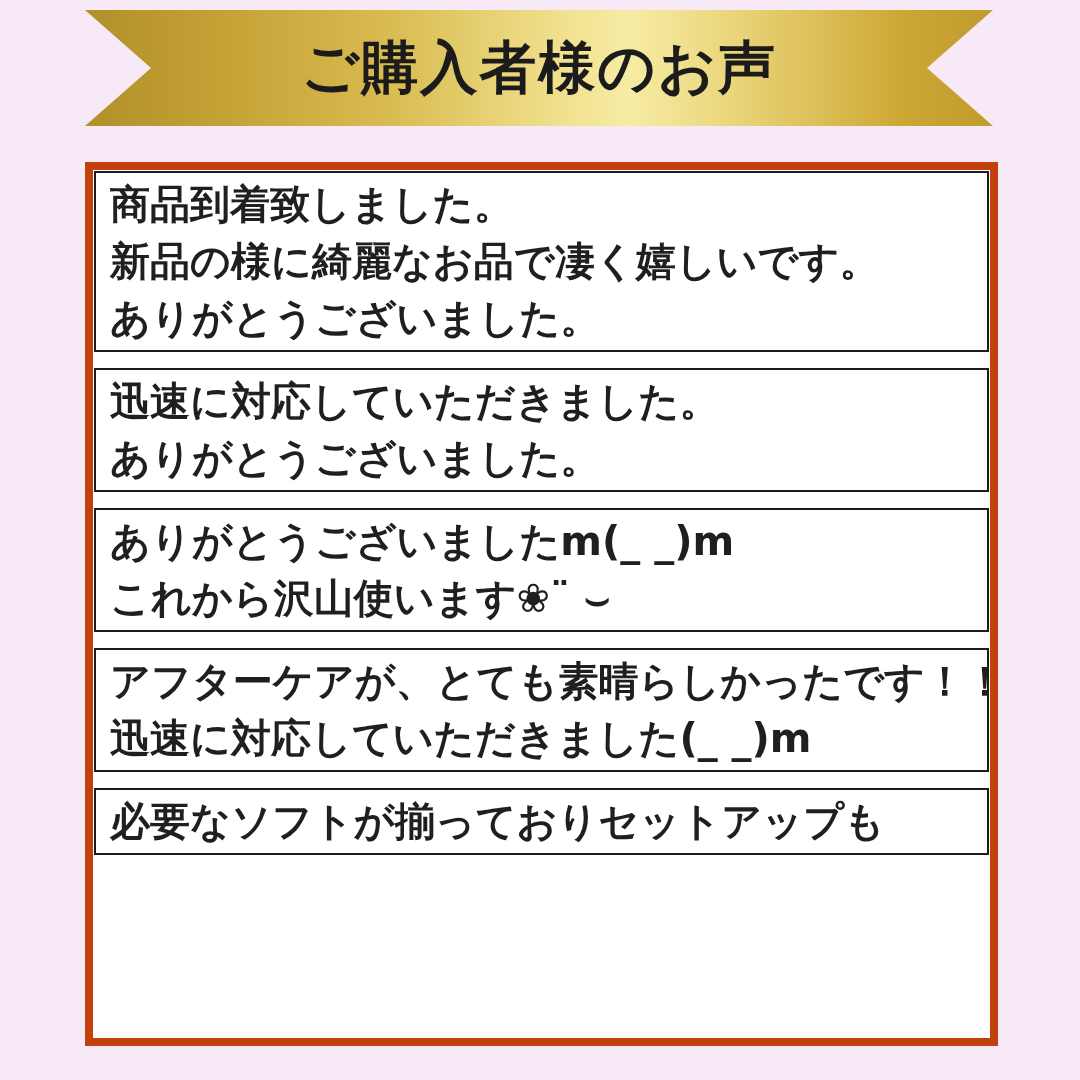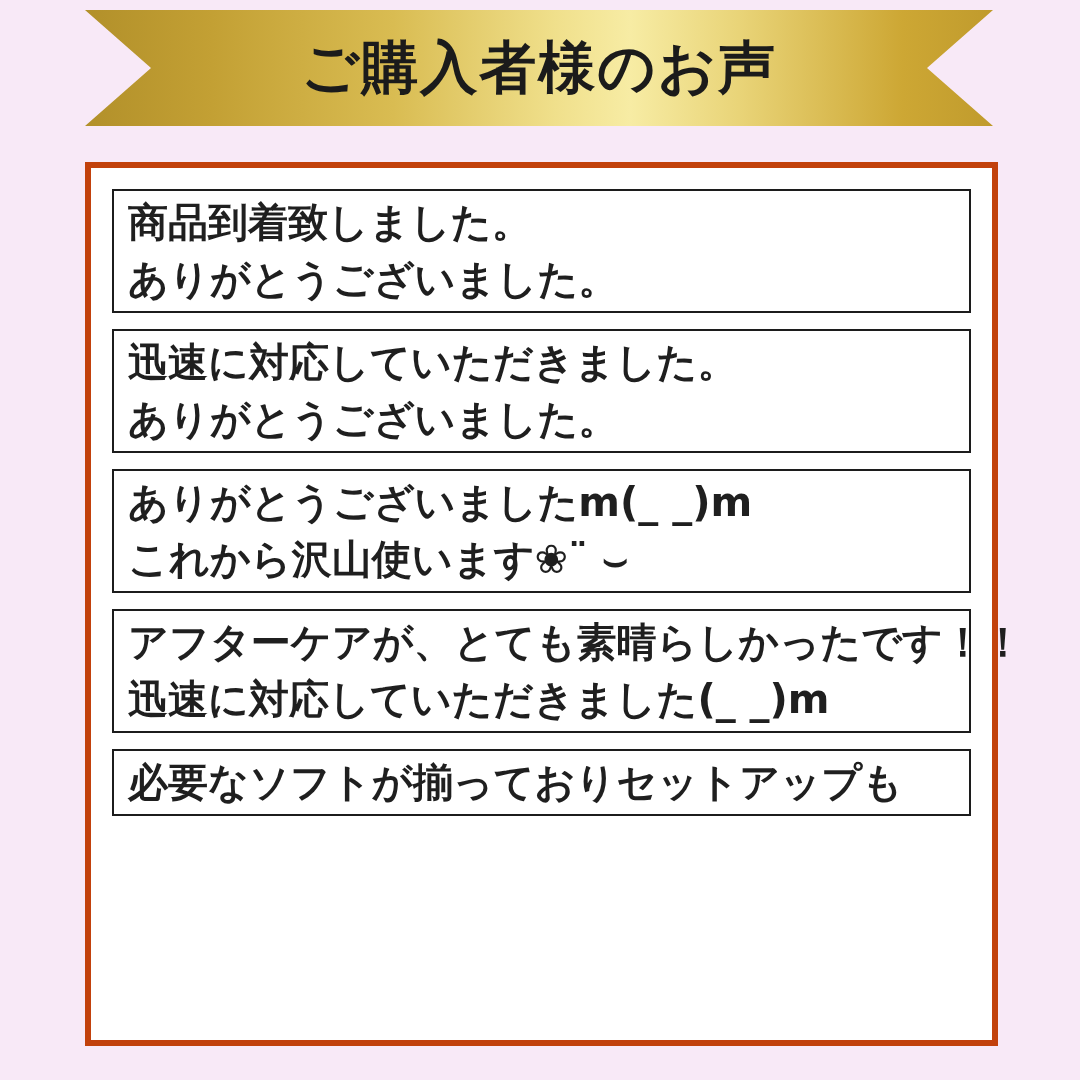--- a/index.html
+++ b/index.html
@@ -45,22 +45,22 @@
   }
   
   .panel {
     position: absolute;
     left: 85px;
     top: 162px;
     width: 913px;
     height: 884px;
     box-sizing: border-box;
     background: #ffffff;
-    border: 6px solid #c2410c;
-    padding: 21px;
+    border: 8px solid #c2410c;
+    padding: 1px;
   }
   .review {
     box-sizing: border-box;
     width: 100%;
     border: 2px solid #1c1c1c;
     background: #ffffff;
     padding: 3px 14px;
     margin-bottom: 16px;
   }
   .review:last-child {
@@ -79,20 +79,21 @@
 <body>
 
 <div class="ribbon">
   <span class="ribbon-title">ご購入者様のお声</span>
 </div>
 
 <div class="panel">
 
   <div class="review">
     <p>商品到着致しました。</p>
+    <p>新品の様に綺麗なお品で凄く嬉しいです。</p>
     <p>ありがとうございました。</p>
   </div>
 
   <div class="review">
     <p>迅速に対応していただきました。</p>
     <p>ありがとうございました。</p>
   </div>
 
   <div class="review">
     <p>ありがとうございましたm(_ _)m</p>

